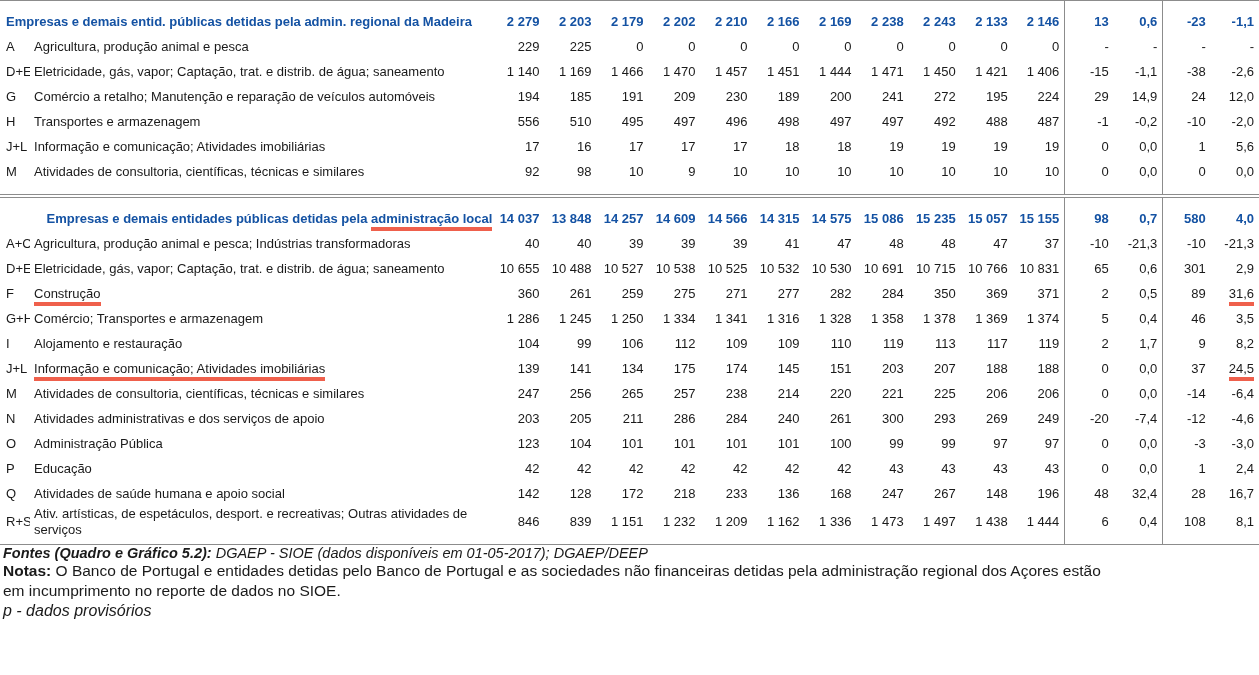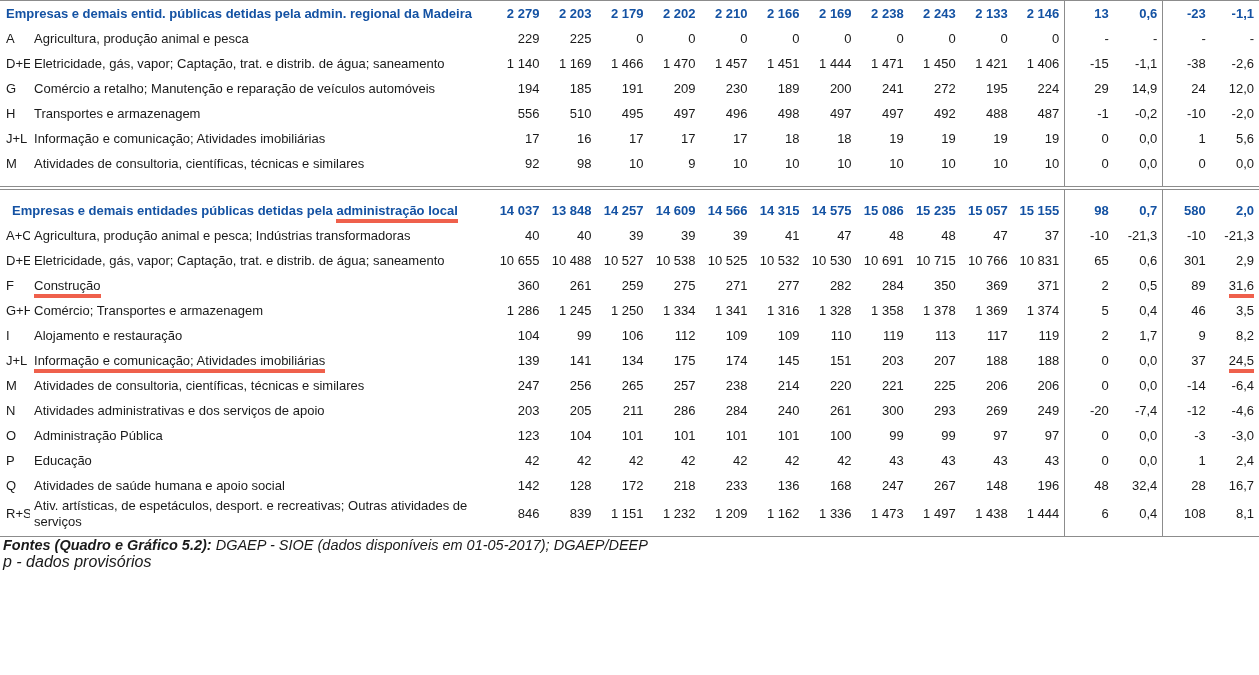--- a/index.html
+++ b/index.html
@@ -21,26 +21,26 @@
   }
   td{
     font-size:13px;line-height:16px;height:25px;padding:0;
     vertical-align:middle;overflow:hidden;white-space:normal;
   }
   td.code{padding-left:6px;white-space:nowrap;}
   td.label{padding-left:4px;}
   td.num{text-align:right;padding-right:5px;white-space:nowrap;}
   td.divR{border-right:1px solid var(--gray);margin-top:32px;}
   tr.hdr td{color:var(--blue);font-weight:bold;}
-  tbody.s1 tr:first-child td{padding-top:0;}
+  tbody.s1 tr:first-child td{padding-top:8px;}
   tbody.s1 tr:last-child td{padding-bottom:10px;border-bottom:4px double var(--gray);}
   tbody.s2 tr:first-child td{padding-top:8px;}
   tbody.s2 tr:last-child td{padding-bottom:6px;border-bottom:1px solid var(--gray);}
   tbody.s1 tr.hdr td.label{padding-left:6px;}
-  tbody.s2 tr.hdr td.label{padding-left:12px;}
+  tbody.s2 tr.hdr td.label{padding-left:12px;text-align:right;}
   .red-u{border-bottom:4px solid var(--red);padding-bottom:1px;}
   .footer{padding-left:3px;}
   .footer p{margin:0;}
   .fontes{margin-top:17px;font-style:italic;font-size:14.5px;}
   .fontes .bi{font-weight:bold;}
   .notas{margin-top:9px;font-size:15.5px;line-height:1.32;max-width:1120px;}
   .notas .bold{font-weight:bold;}
   .pnote{margin-top:10px;font-style:italic;font-size:16px;}
 </style>
 </head>
@@ -211,21 +211,21 @@
           <td class="num">14 566</td>
           <td class="num">14 315</td>
           <td class="num">14 575</td>
           <td class="num">15 086</td>
           <td class="num">15 235</td>
           <td class="num">15 057</td>
           <td class="num divR">15 155</td>
           <td class="num">98</td>
           <td class="num divR">0,7</td>
           <td class="num">580</td>
-          <td class="num">2,0</td>
+          <td class="num">4,0</td>
         </tr>
         <tr class="data">
           <td class="code">A+C</td>
           <td class="label"><span>Agricultura, produção animal e pesca; Indústrias transformadoras</span></td>
           <td class="num">40</td>
           <td class="num">40</td>
           <td class="num">39</td>
           <td class="num">39</td>
           <td class="num">39</td>
           <td class="num">41</td>
@@ -446,15 +446,16 @@
           <td class="num">6</td>
           <td class="num divR">0,4</td>
           <td class="num">108</td>
           <td class="num">8,1</td>
         </tr>
       </tbody>
     </table>
 
   <div class="footer">
     <p class="fontes"><span class="bi">Fontes (Quadro e Gráfico 5.2):</span><span> DGAEP - SIOE (dados disponíveis em 01-05-2017); DGAEP/DEEP</span></p>
+    <p class="notas"><span class="bold">Notas:</span><span> O Banco de Portugal e entidades detidas pelo Banco de Portugal e as sociedades não financeiras detidas pela administração regional dos Açores estão em incumprimento no reporte de dados no SIOE.</span></p>
     <p class="pnote">p - dados provisórios</p>
   </div>
 </div>
 
 </body></html>

